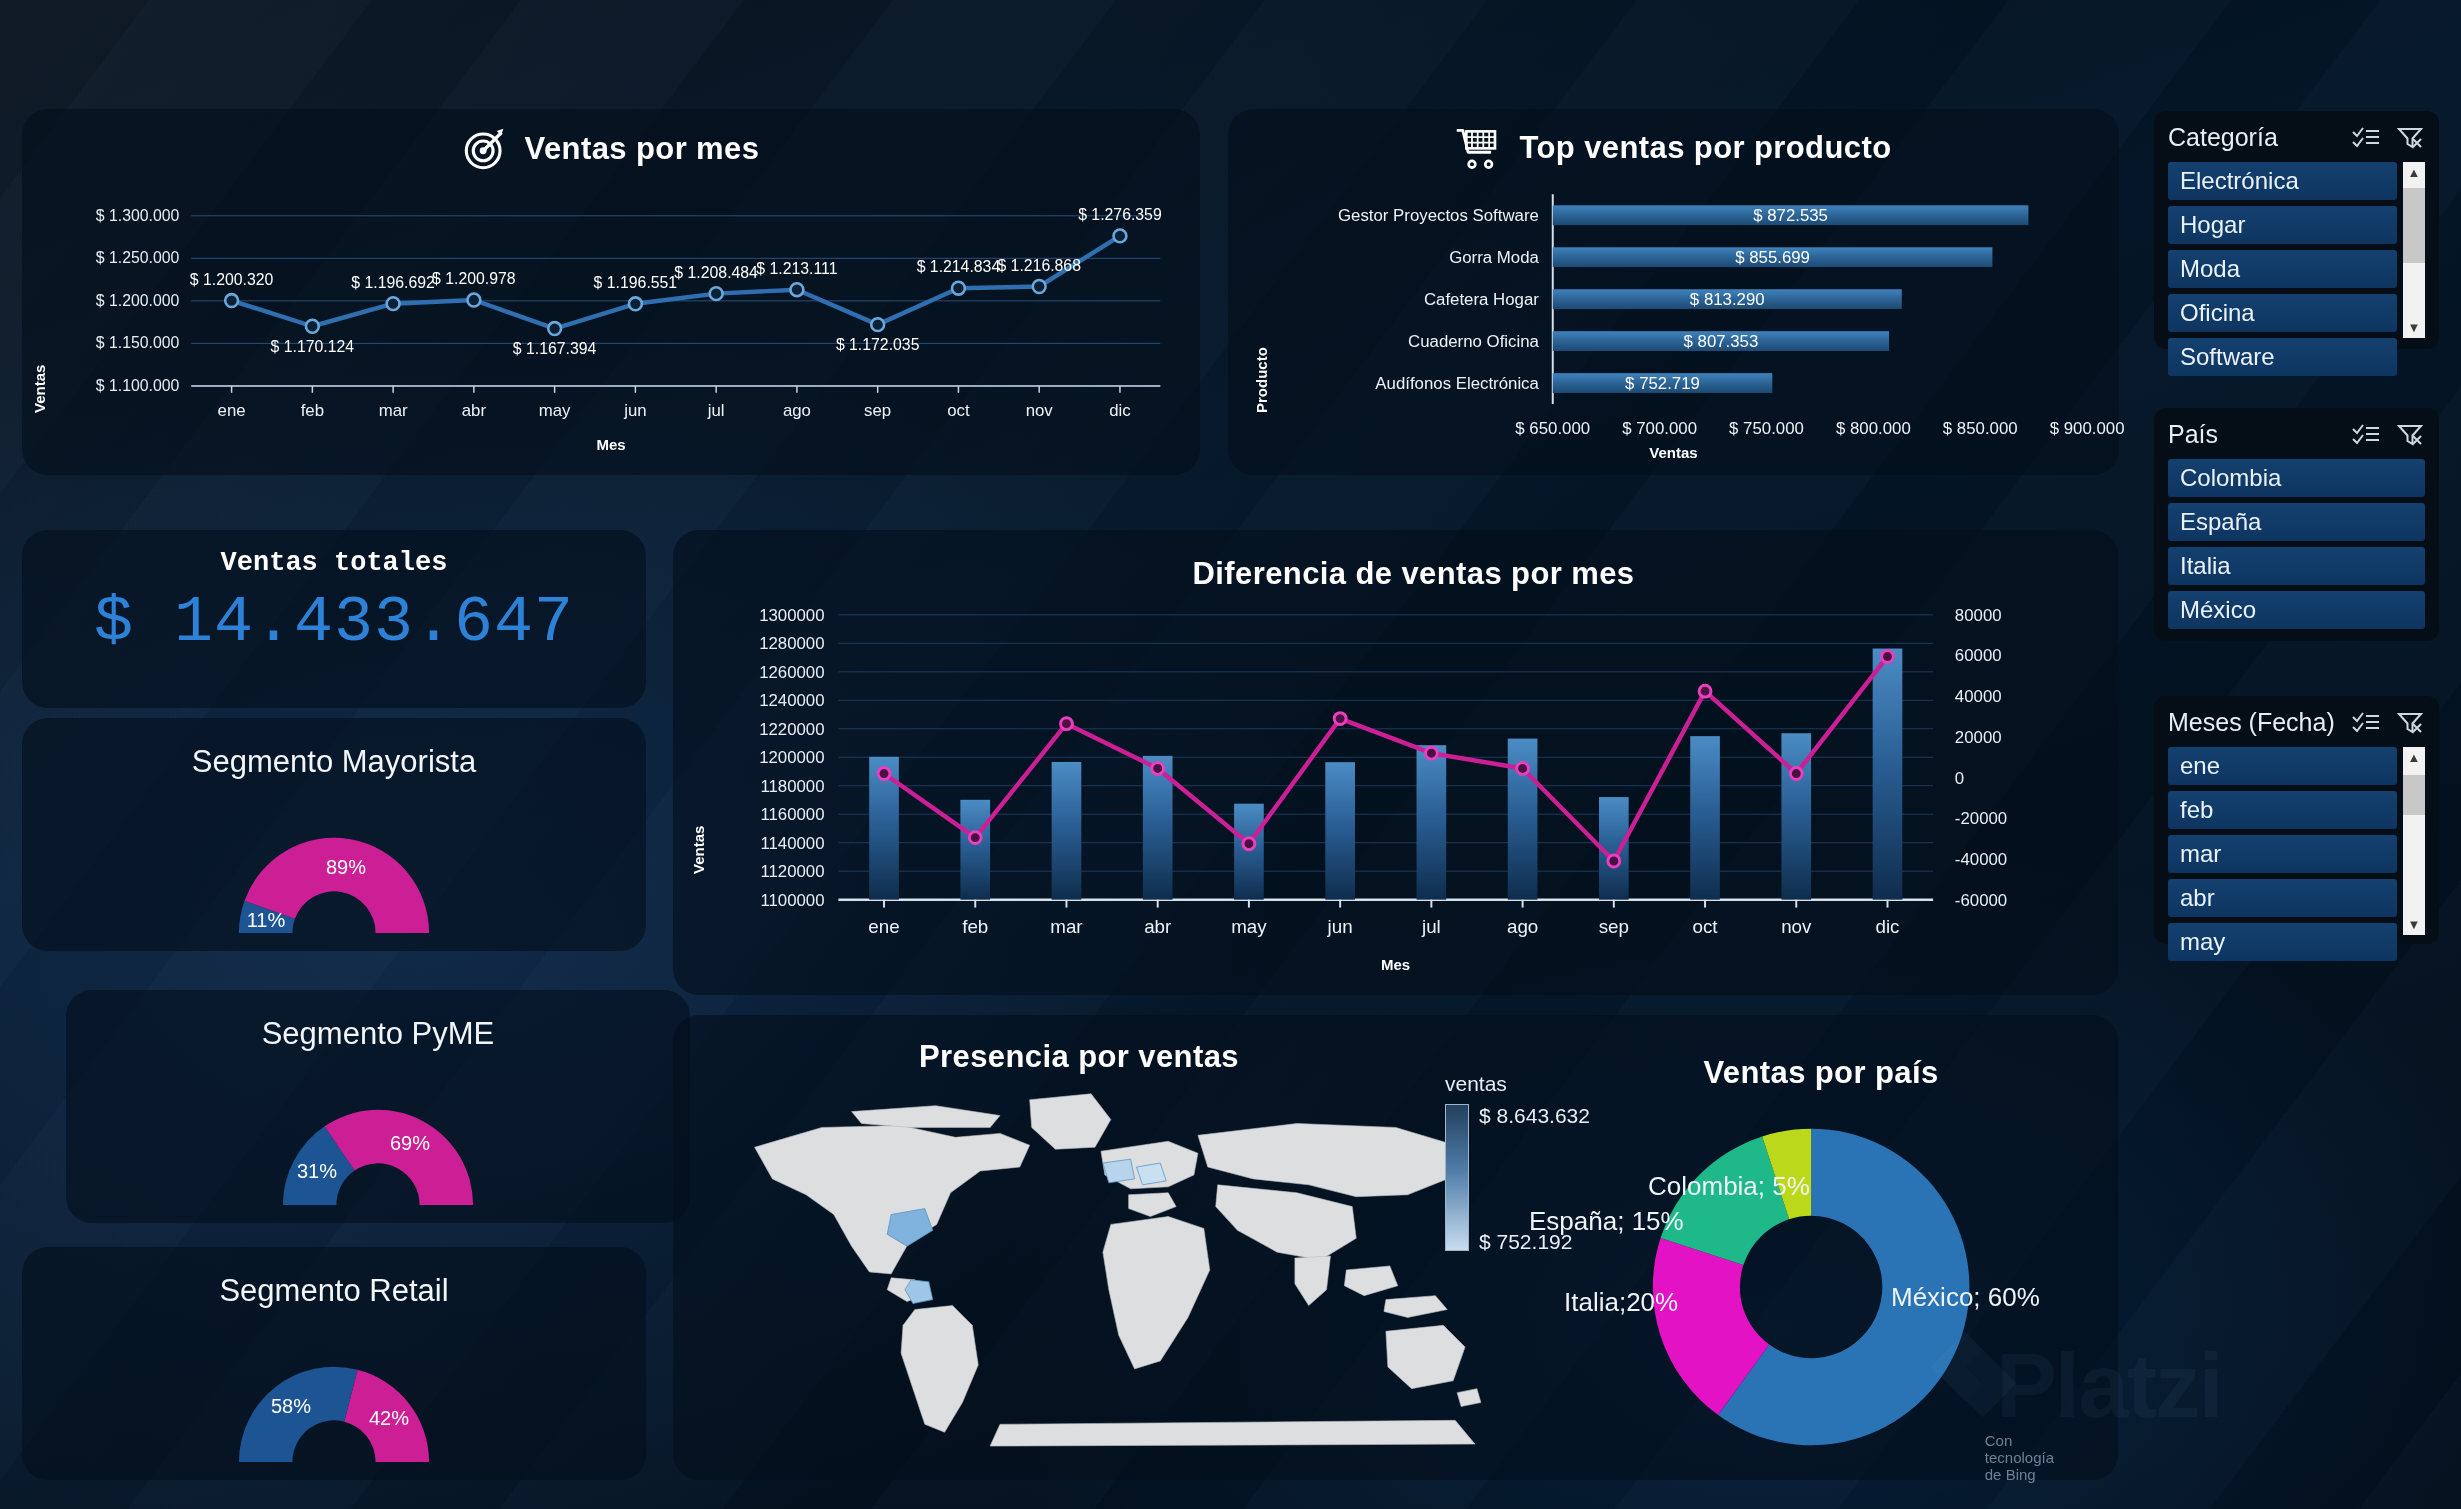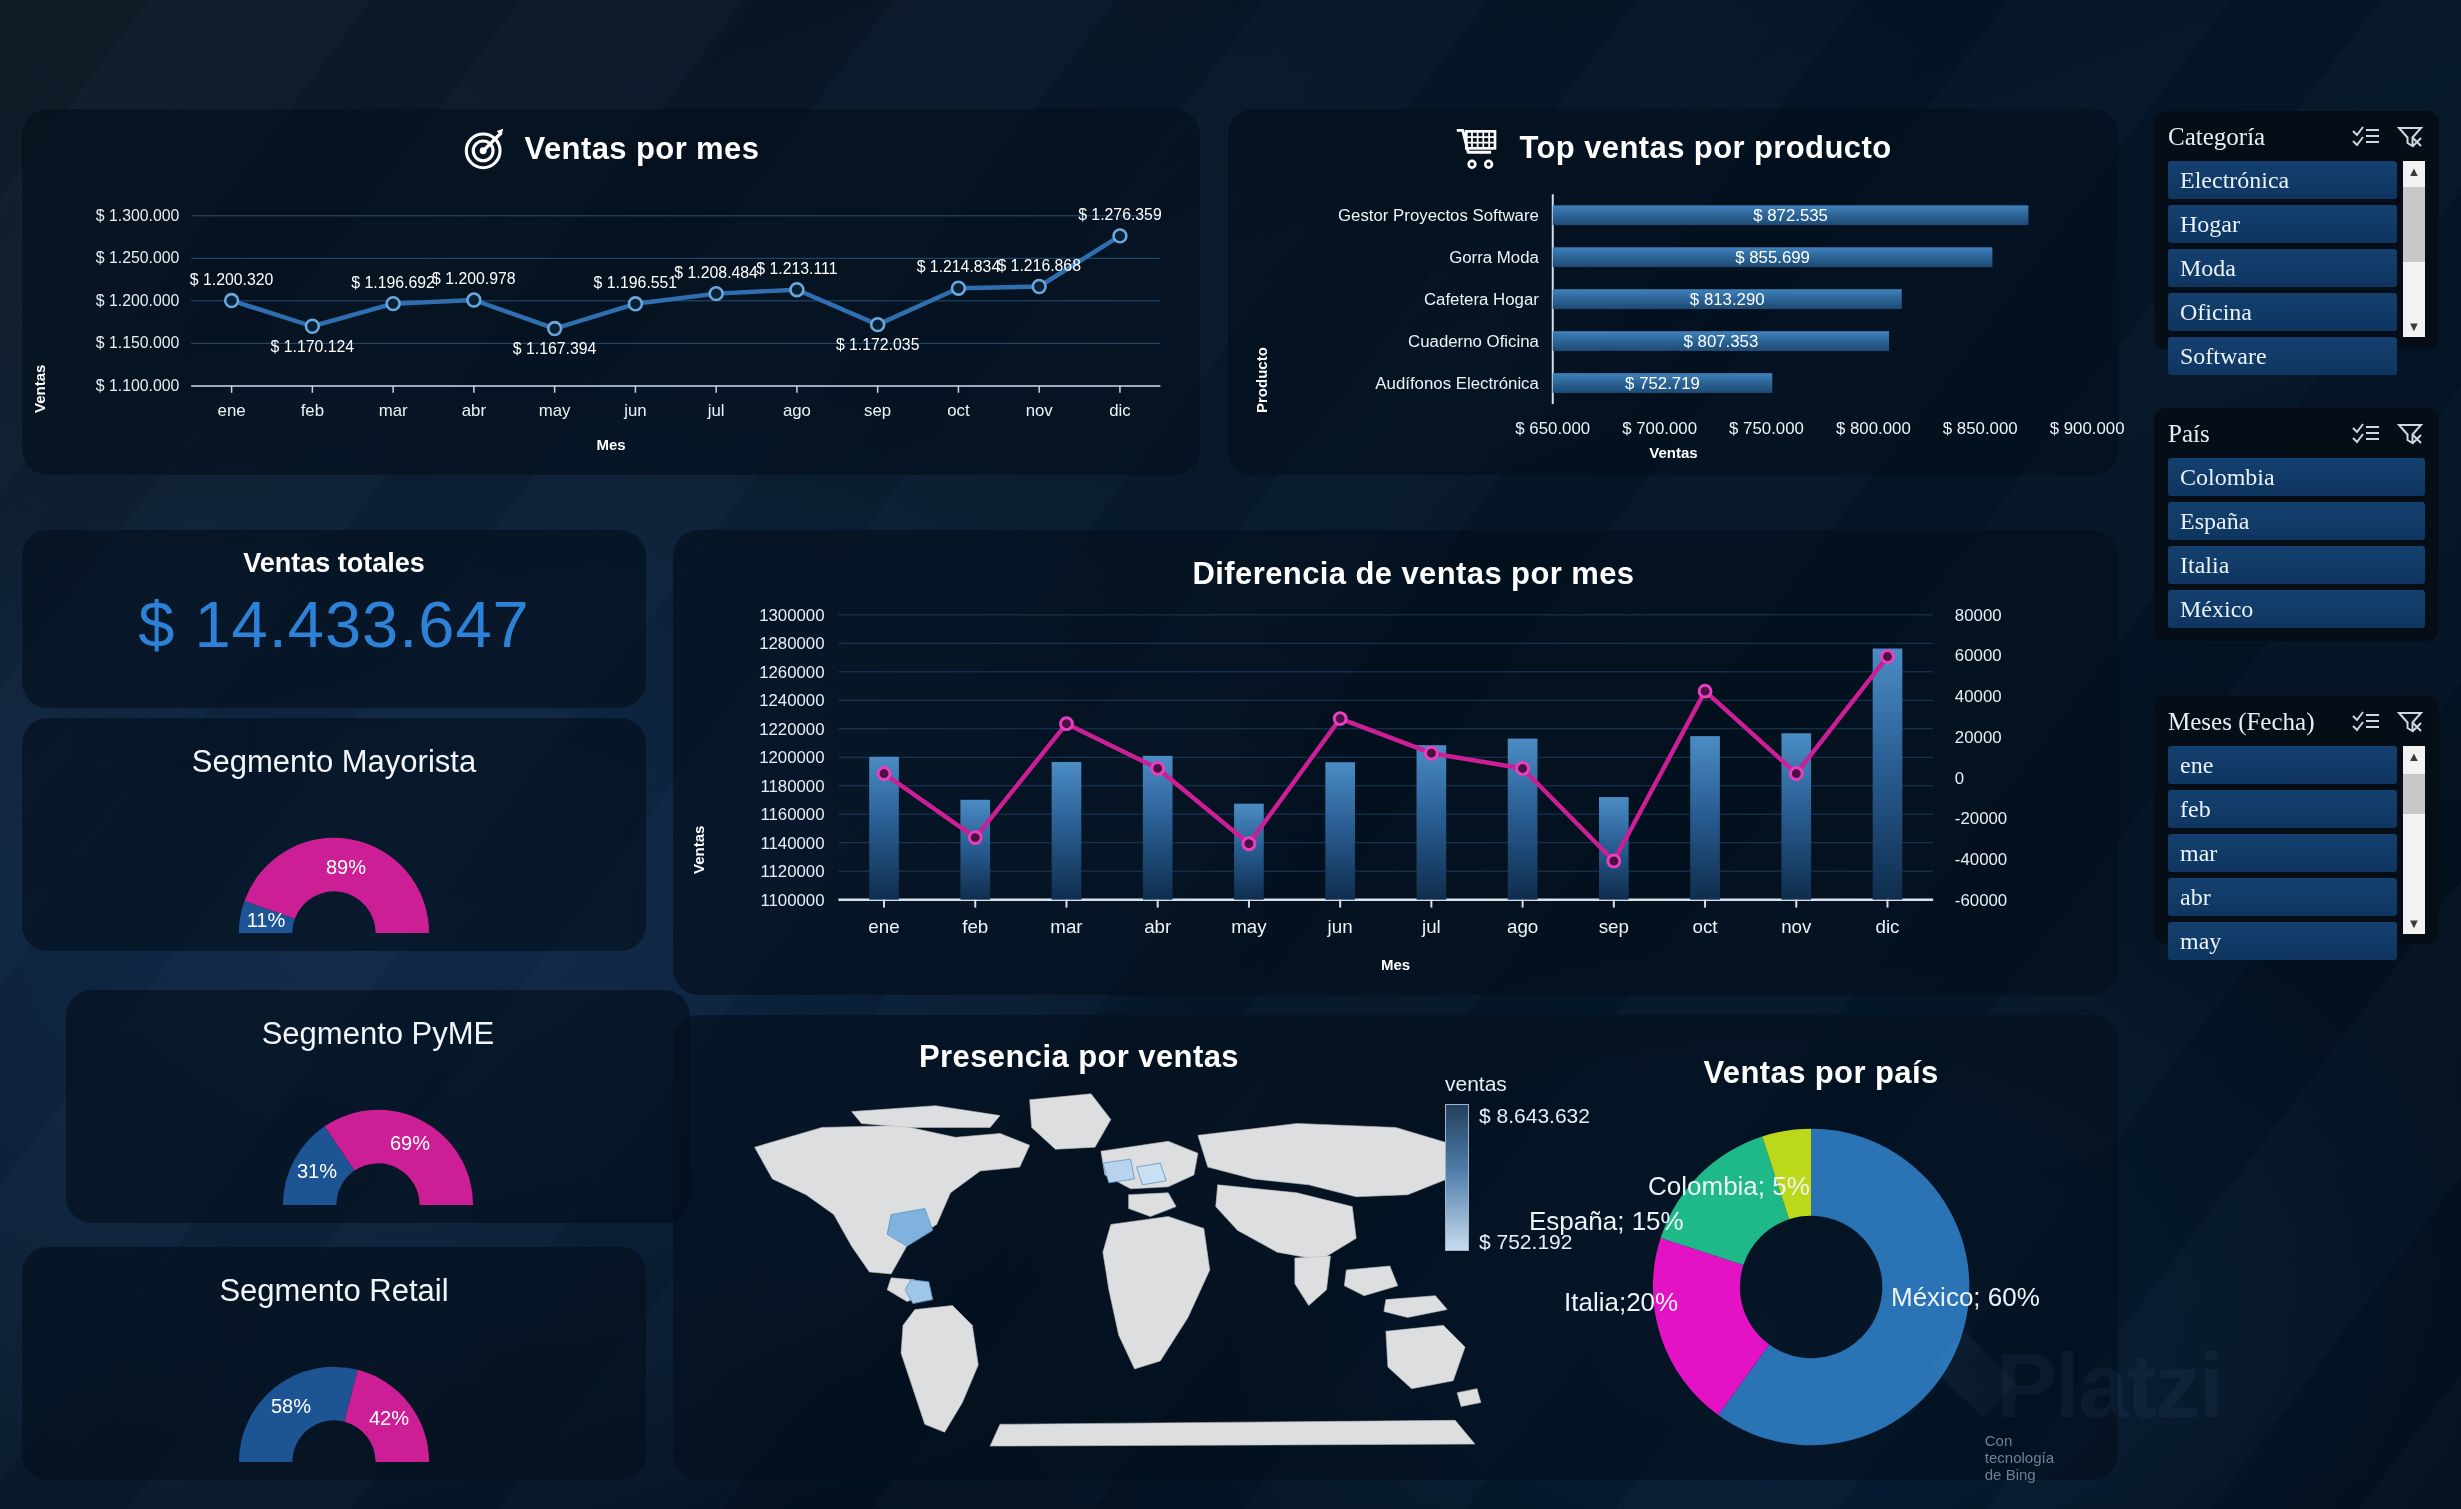--- a/index.html
+++ b/index.html
@@ -41,21 +41,21 @@
               border-left:3px solid #fff; border-bottom:3px solid #fff; padding:0 3px 0 5px;}
   .bars-ico i { display:block; width:6px; background:#fff; }
 
   
   .ctitle { color:#ffffff; font-size:31px; font-weight:700; letter-spacing:0.4px;
             text-align:center; }
   .axname { color:#fff; font-size:15px; font-weight:700; }
   .tick { color:#e8eef5; font-size:15px; white-space:nowrap; }
 
   
-  .slicer { position:absolute; background:#050d16; border-radius:12px; padding:12px 14px;font-family:Liberation Serif, serif; }
+  .slicer { position:absolute; background:#050d16; border-radius:12px; padding:12px 14px; }
   .slicer .head { display:flex; align-items:center; justify-content:space-between; }
   .slicer .head .lbl { color:#e9eef4; font-size:25px; font-weight:400; }
   .slicer .head .icons { display:flex; gap:16px; align-items:center; }
   .slicer .body { margin-top:10px; display:flex; gap:6px; }
   .slicer .items { flex:1; display:flex; flex-direction:column; gap:6px; }
   .sl-item { background:#103a66; color:#eaf2fb; font-size:24px; padding:4px 12px;
              border-radius:3px; line-height:1.25; overflow:hidden;
              background-image:linear-gradient(180deg,#14406f,#0e3560); }
   .sbar { width:22px; background:#0a1320; border-radius:2px; position:relative;
           display:flex; flex-direction:column; align-items:center; }
@@ -210,21 +210,21 @@
         <text x="418" y="248" fill="#eef3f8" font-size="17" font-family="&quot;Liberation Sans&quot;, sans-serif" text-anchor="middle">$ 700.000</text>
         <text x="526" y="248" fill="#eef3f8" font-size="17" font-family="&quot;Liberation Sans&quot;, sans-serif" text-anchor="middle">$ 750.000</text>
         <text x="634" y="248" fill="#eef3f8" font-size="17" font-family="&quot;Liberation Sans&quot;, sans-serif" text-anchor="middle">$ 800.000</text>
         <text x="742" y="248" fill="#eef3f8" font-size="17" font-family="&quot;Liberation Sans&quot;, sans-serif" text-anchor="middle">$ 850.000</text>
         <text x="850" y="248" fill="#eef3f8" font-size="17" font-family="&quot;Liberation Sans&quot;, sans-serif" text-anchor="middle">$ 900.000</text>
       </svg>
 
     <div class="axname" style="position:absolute; left:0; top:335px; width:891px; text-align:center;">Ventas</div>
   </div>
 
-  <div class="panel" style="left:22px; top:530px; width:624px; height:178px;">
+  <div class="panel" style="left:22px; top:530px; width:624px; height:178px;font-family:Liberation Mono, monospace;">
     <div id="kpi-title" style="margin-top:18px;">Ventas totales</div>
     <div id="kpi-value" style="margin-top:8px;">$ 14.433.647</div>
   </div>
 
   <div class="panel" style="left:22px; top:718px; width:624px; height:233px;">
     <div class="gtitle" style="margin-top:26px;">Segmento Mayorista</div>
     <div class="gwrap" style="position:absolute;left:0;top:94px;width:624px;height:129px;">
       <svg id="g0" width="624" height="129" viewBox="0 0 630 130">
           <path d="M219 122.00000000000001 A96 96 0 0 1 224.67544618039435 89.48115965645206 L275.4830077039225 107.77300734969778 A42 42 0 0 0 273 122 Z" fill="#1d5494"></path>
           <path d="M224.67544618039435 89.48115965645206 A96 96 0 0 1 411 121.99999999999997 L357 121.99999999999999 A42 42 0 0 0 275.4830077039225 107.77300734969778 Z" fill="#cc1f96"></path>

